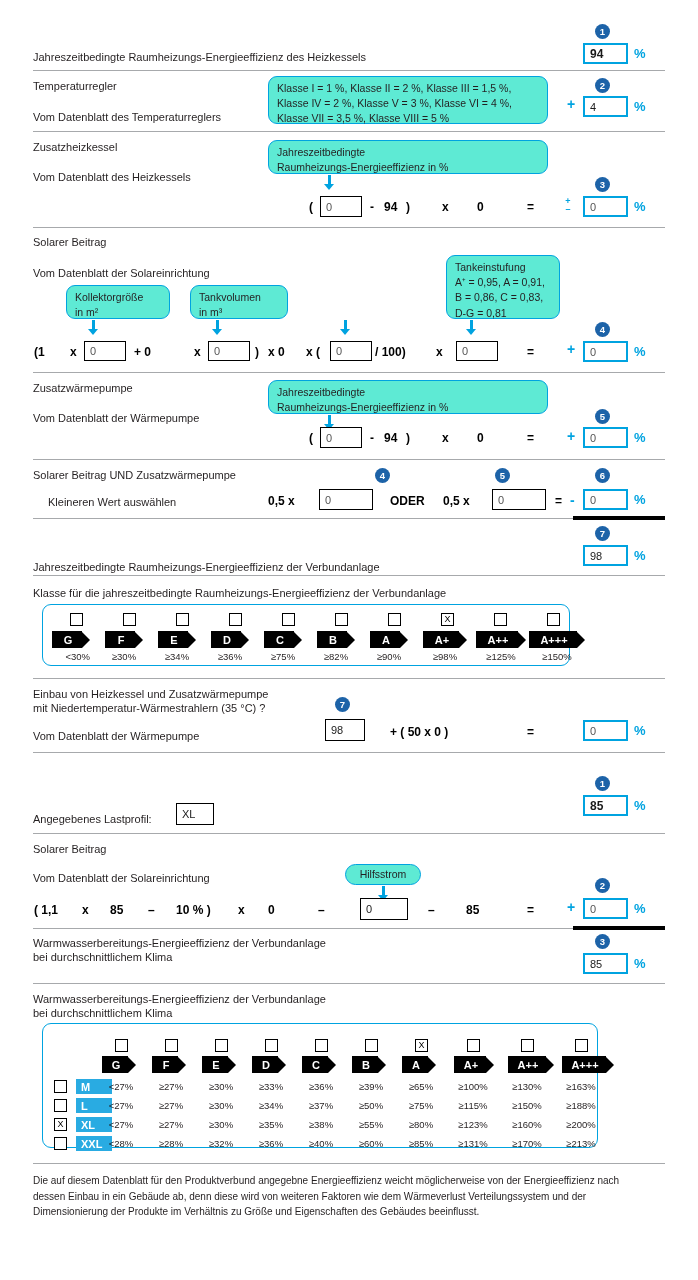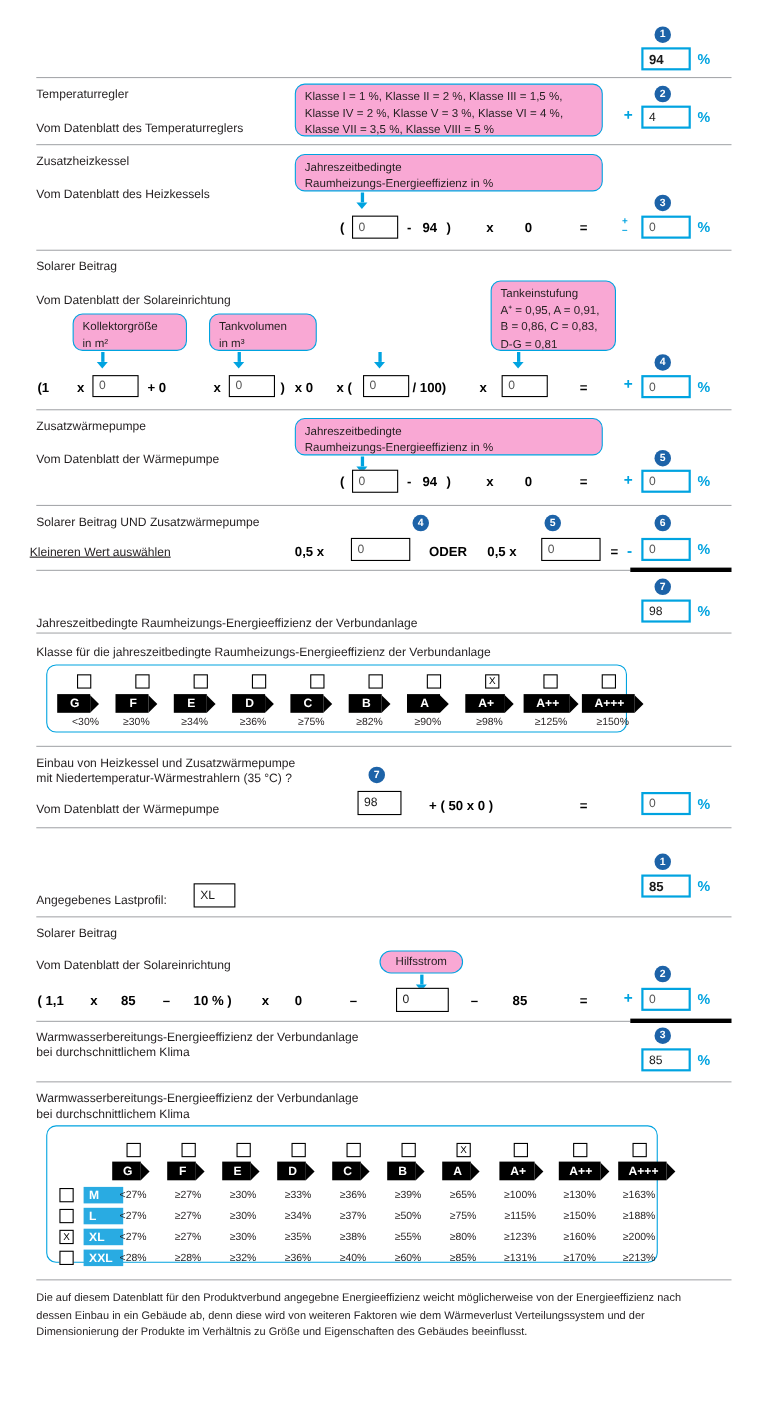--- a/index.html
+++ b/index.html
@@ -54,21 +54,21 @@
   }
   .pct{position:absolute;color:#00a3e0;font-weight:bold;font-size:13px;}
   .sign{position:absolute;color:#00a3e0;font-weight:bold;font-size:14px;}
   .signpm{position:absolute;color:#00a3e0;font-weight:bold;font-size:9px;line-height:8px;text-align:center;}
 
   
   .callout{
     position:absolute;
     border:1.8px solid #00a3e0;
     border-radius:9px;
-    background:#f9a8d4;
+    background:#5eead4;
     box-sizing:border-box;
     font-size:10.5px;
     color:#231f20;
     line-height:1.45;
     padding:4px 8px;
   }
   
   .arrow{position:absolute;width:10px;}
   .arrow .stem{position:absolute;left:3.5px;top:0;width:3px;background:#00a3e0;}
   .arrow .head{position:absolute;left:0;width:0;height:0;
@@ -122,20 +122,21 @@
   .footnote{
     position:absolute;font-size:10px;line-height:1.55;color:#231f20;
   }
 </style>
 </head>
 <body>
 
 <div class="page">
 
   <div class="badge abs" style="left:595px;top:24px;">1</div>
+  <div class="lbl abs" style="left:33px;top:50px;">Jahreszeitbedingte Raumheizungs-Energieeffizienz des Heizkessels</div>
   <div class="vbox-cyan bold" style="left:583px;top:43px;width:45px;height:21px;">94</div>
   <div class="pct" style="left:634px;top:46px;">%</div>
   <div class="hr" style="left:33px;top:70px;width:632px;"></div>
 
   <div class="lbl abs" style="left:33px;top:79px;">Temperaturregler</div>
   <div class="lbl abs" style="left:33px;top:110px;">Vom Datenblatt des Temperaturreglers</div>
   <div class="callout" style="left:268px;top:76px;width:280px;height:48px;">Klasse I = 1 %, Klasse II = 2 %, Klasse III = 1,5 %, Klasse IV = 2 %, Klasse V = 3 %, Klasse VI = 4 %, Klasse VII = 3,5 %, Klasse VIII = 5 %</div>
   <div class="badge abs" style="left:595px;top:78px;">2</div>
   <div class="sign" style="left:567px;top:96px;">+</div>
   <div class="vbox-cyan" style="left:583px;top:96px;width:45px;height:21px;">4</div>
@@ -229,21 +230,21 @@
   <div class="math" style="left:442px;top:431px;">x</div>
   <div class="math" style="left:477px;top:431px;">0</div>
   <div class="math" style="left:527px;top:431px;">=</div>
   <div class="badge abs" style="left:595px;top:409px;">5</div>
   <div class="sign" style="left:567px;top:428px;">+</div>
   <div class="vbox-cyan" style="left:583px;top:427px;width:45px;height:21px;color:#555;">0</div>
   <div class="pct" style="left:634px;top:430px;">%</div>
   <div class="hr" style="left:33px;top:459px;width:632px;"></div>
 
   <div class="lbl abs" style="left:33px;top:468px;">Solarer Beitrag UND Zusatzwärmepumpe</div>
-  <div class="lbl abs" style="left:27px;top:495px;text-decoration:underline;">Kleineren Wert auswählen</div>
+  <div class="lbl abs" style="left:48px;top:495px;">Kleineren Wert auswählen</div>
   <div class="badge abs" style="left:375px;top:468px;">4</div>
   <div class="badge abs" style="left:495px;top:468px;">5</div>
   <div class="math" style="left:268px;top:494px;">0,5  x</div>
   <div class="vbox-black" style="left:319px;top:489px;width:54px;height:21px;color:#555;">0</div>
   <div class="math" style="left:390px;top:494px;">ODER</div>
   <div class="math" style="left:443px;top:494px;">0,5  x</div>
   <div class="vbox-black" style="left:492px;top:489px;width:54px;height:21px;color:#555;">0</div>
   <div class="math" style="left:555px;top:494px;">=</div>
   <div class="badge abs" style="left:595px;top:468px;">6</div>
   <div class="sign" style="left:570px;top:492px;">-</div>

